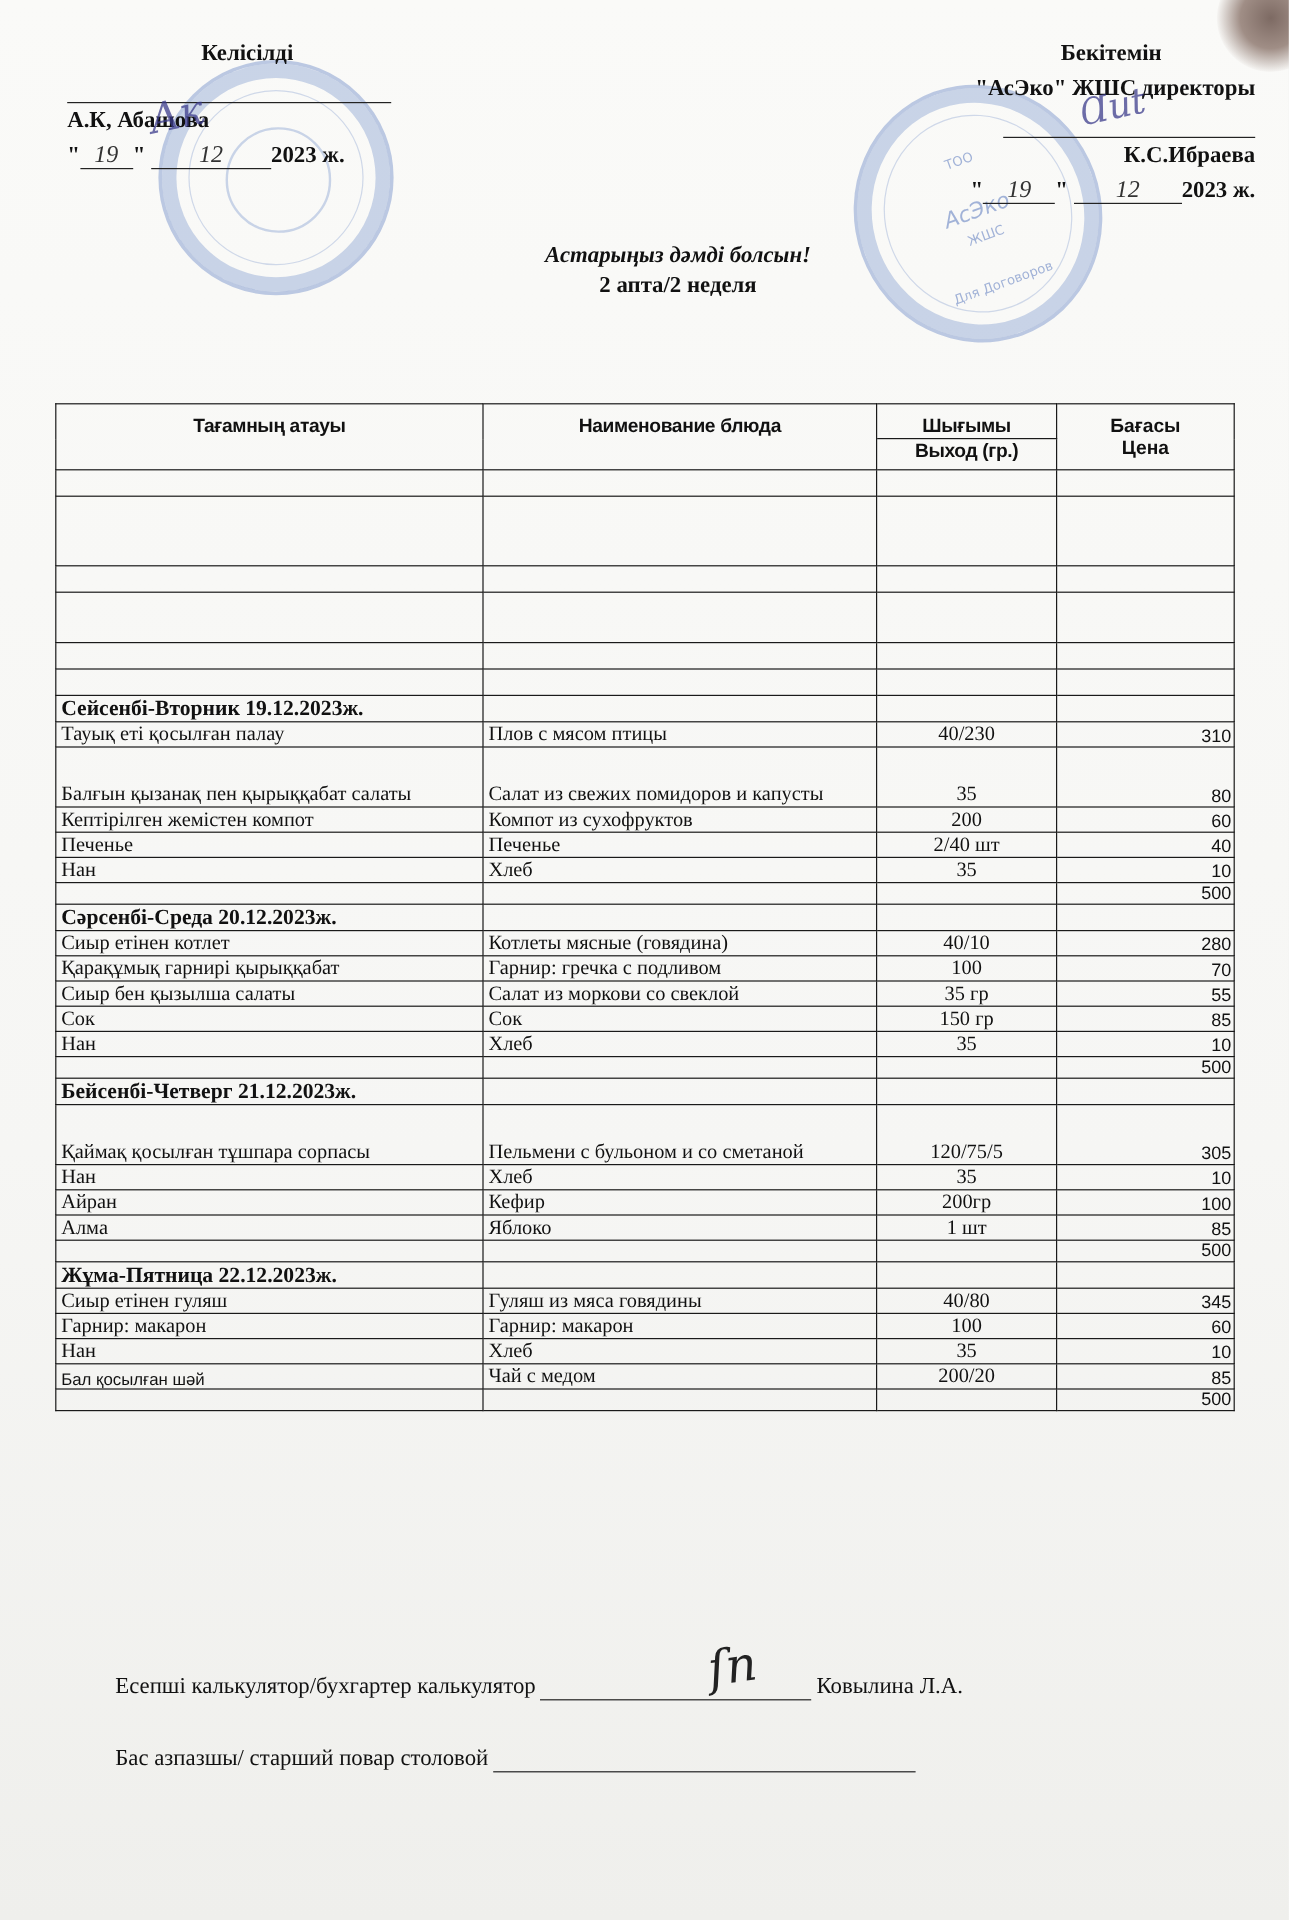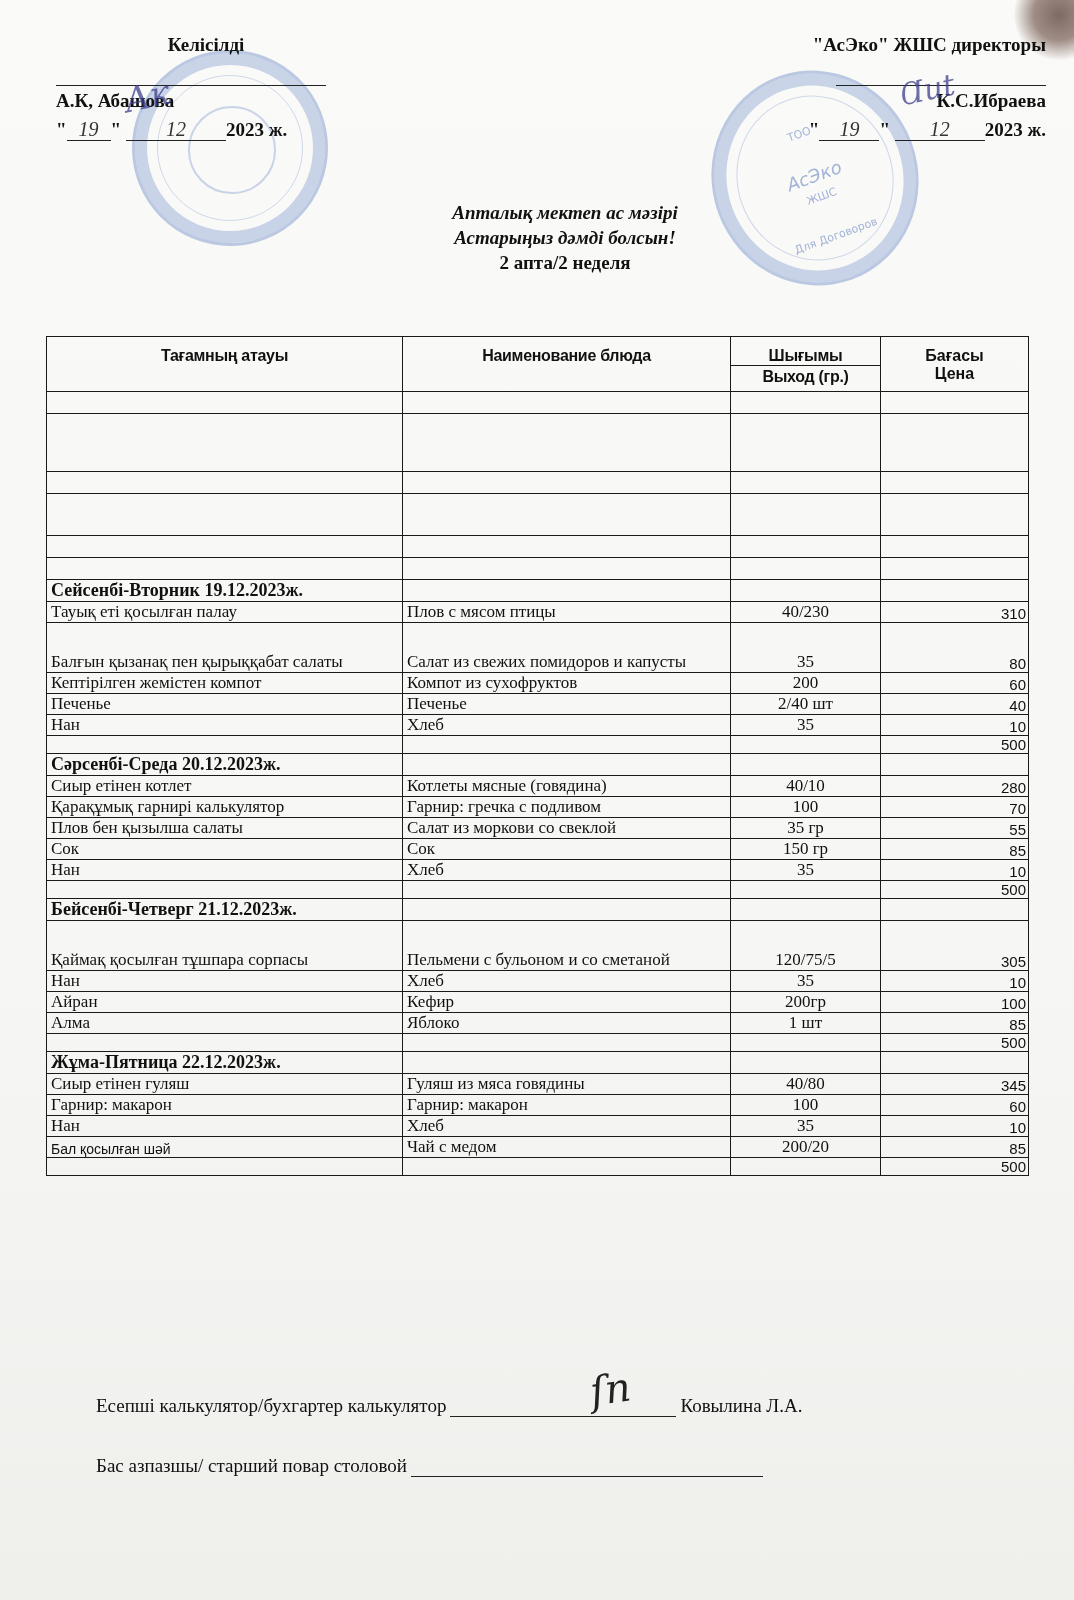--- a/index.html
+++ b/index.html
@@ -128,32 +128,32 @@
     <div class="sig-line"></div>
     <div>А.К, Абашова</div>
     <div class="date-line">
       "<span class="blank" style="width:44px;">19</span>"
       <span class="blank" style="width:100px;">12</span><span>2023 ж.</span>
     </div>
   </div>
   <div class="signature" style="left:124px; top:76px;">Ак</div>
 
   <div class="hdr-right">
+    <div class="center">Бекітемін</div>
     <div>"АсЭко" ЖШС  директоры</div>
     <div class="sig-line" style="margin-left:80px;"></div>
     <div>К.С.Ибраева</div>
     <div class="date-line">
       "<span class="blank" style="width:60px;">19</span>"
       <span class="blank" style="width:90px;">12</span><span>2023 ж.</span>
     </div>
   </div>
   <div class="signature" style="left:900px; top:72px; font-size:30px;">Ɑut</div>
 
   <div class="title-block">
-    <div class="it">Апталық мектеп ас мәзірі</div>
     <div class="it">Астарыңыз дәмді болсын!</div>
     <div class="bd">2 апта/2 неделя</div>
   </div>
 
   <table class="menu-table">
     <colgroup>
       <col style="width:356px">
         <col style="width:328px">
         <col style="width:150px">
         <col style="width:148px">
@@ -258,27 +258,27 @@
           <td></td>
           <td></td>
         </tr>
     <tr class="r-row">
           <td>Сиыр етінен котлет</td>
           <td>Котлеты мясные (говядина)</td>
           <td class="num">40/10</td>
           <td class="price">280</td>
         </tr>
     <tr class="r-row">
-          <td>Қарақұмық гарнирі калькулятор</td>
+          <td>Қарақұмық гарнирі қырыққабат</td>
           <td>Гарнир: гречка с подливом</td>
           <td class="num">100</td>
           <td class="price">70</td>
         </tr>
     <tr class="r-row">
-          <td>Плов бен қызылша салаты</td>
+          <td>Сиыр бен қызылша салаты</td>
           <td>Салат из моркови со свеклой</td>
           <td class="num">35 гр</td>
           <td class="price">55</td>
         </tr>
     <tr class="r-row">
           <td>Сок</td>
           <td>Сок</td>
           <td class="num">150 гр</td>
           <td class="price">85</td>
         </tr>

